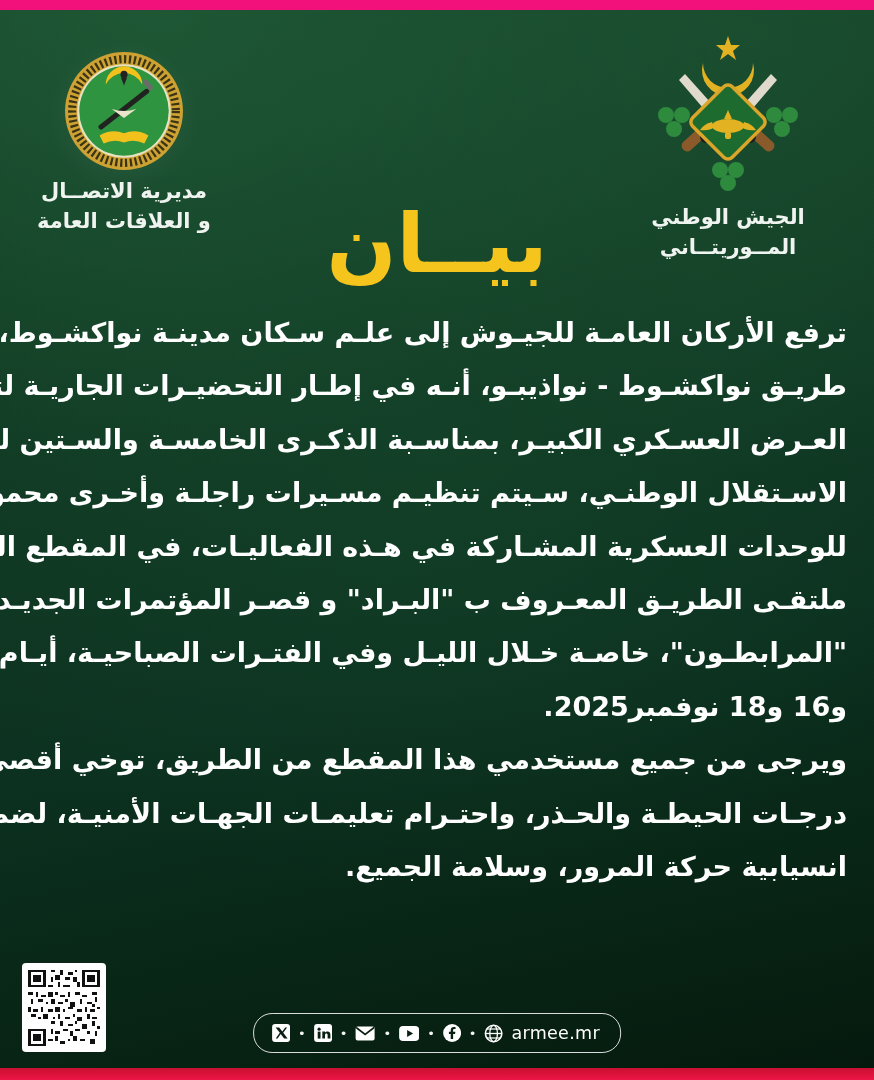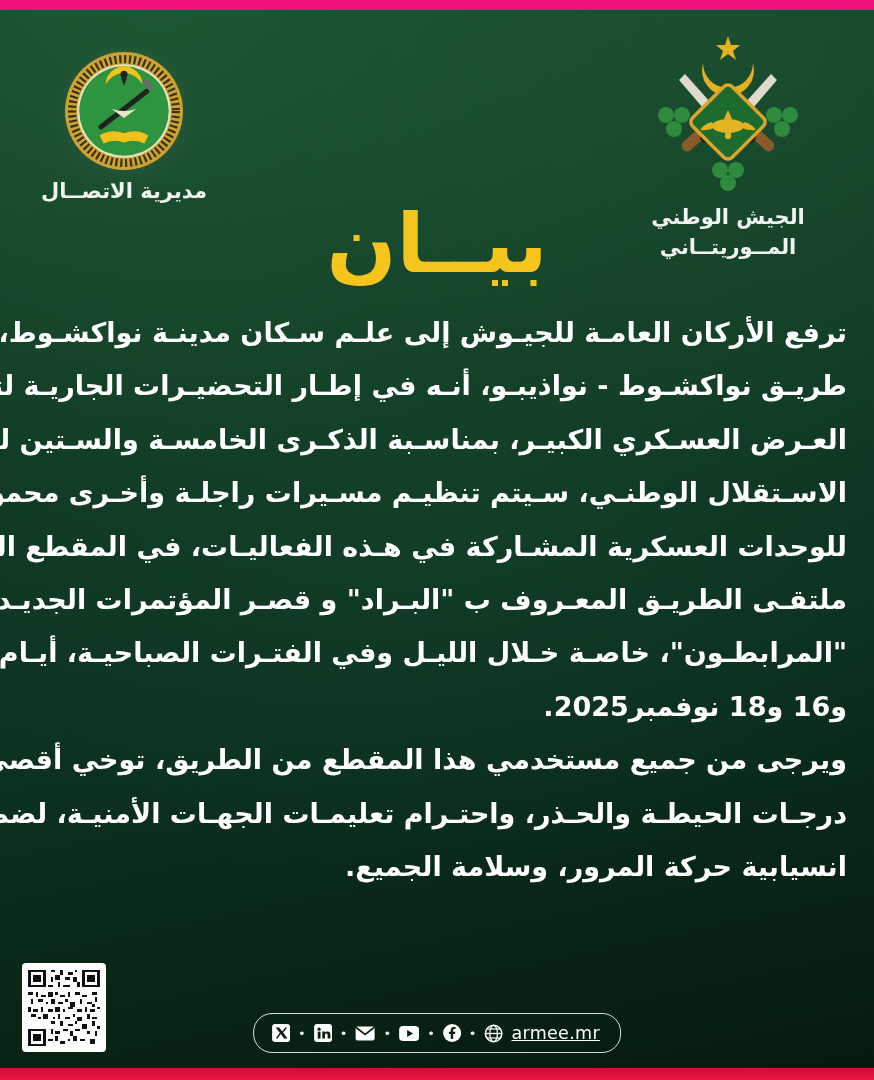--- a/index.html
+++ b/index.html
@@ -47,21 +47,21 @@
   .qr-box{position:absolute;left:22px;bottom:28px;width:84px;height:89px;
     background:#fff;border-radius:4px;display:flex;align-items:center;justify-content:center;}
   .social-pill{
     position:absolute;left:50%;bottom:27px;transform:translateX(-50%);
     height:38px;padding:0 18px;border:1.6px solid rgba(255,255,255,.85);
     border-radius:19px;display:flex;align-items:center;gap:8px;
     color:#fff;font-size:17.5px;
   }
   .social-pill .dot{font-size:13px;line-height:1;opacity:.95;}
   .social-pill svg{display:block;}
-  .site-text{margin-right:2px;letter-spacing:.3px;direction:ltr;text-decoration:underline;}
+  .site-text{margin-right:2px;letter-spacing:.3px;direction:ltr;}
 </style>
 </head>
 <body>
 
 <div class="poster">
 
   <div class="bar-top" style="background:#F2107A;"></div>
 
   <div class="logo-block logo-left">
     <div class="seal-glow"></div>
@@ -73,20 +73,21 @@
       <path d="M42,34 a20,20 0 0,1 36,0 a16,16 0 0,0 -36,0 z" fill="#F2C11C"></path>
       <circle cx="60" cy="24" r="3.5" fill="#222"></circle>
       <path d="M57,27 l6,0 l-3,8 z" fill="#222"></path>
       <path d="M36,84 q12,-7 24,-2 q12,-5 24,2 l-4,8 q-10,-5 -20,-1 q-10,-4 -20,1 z" fill="#F2C11C"></path>
       <rect x="30" y="56" width="62" height="5" rx="2.5" transform="rotate(-38 60 60)" fill="#20231f"></rect>
       <rect x="78" y="32" width="12" height="5" rx="2.5" transform="rotate(52 84 34)" fill="#6b6b6b"></rect>
       <path d="M48,58 q12,4 24,0 l-12,9 z" fill="#E8E4C9"></path>
     </svg>
     <div class="logo-caption">
       <div>مديرية الاتصــال</div>
+      <div>و العلاقات العامة</div>
     </div>
   </div>
 
   <div class="logo-block logo-right">
     <svg width="170" height="168" viewBox="0 0 170 168">
 
       <polygon points="85,6 88,15 97,15 90,21 93,30 85,24 77,30 80,21 73,15 82,15" fill="#E3B223"></polygon>
       <path d="M60,33 a26,26 0 1,0 50,0 a20,20 0 1,1 -50,0 z" fill="#E3B223"></path>
 
       <polygon points="85,92 128,44 134,50 92,99" fill="#DFDACB"></polygon>

